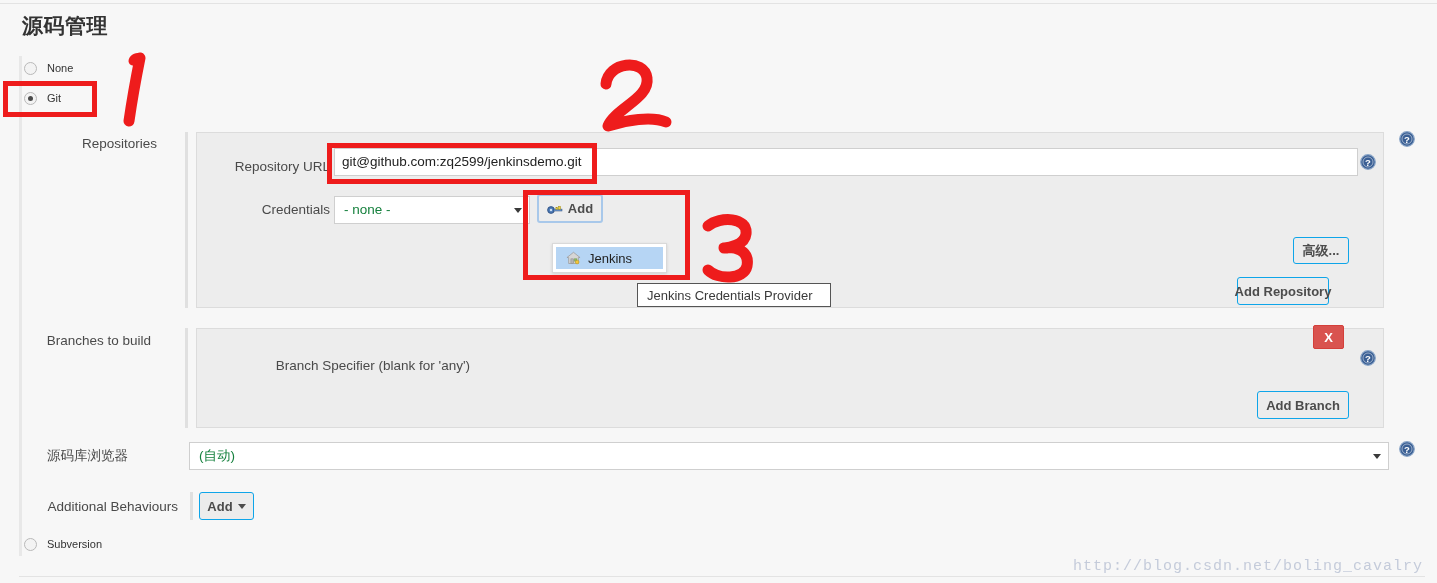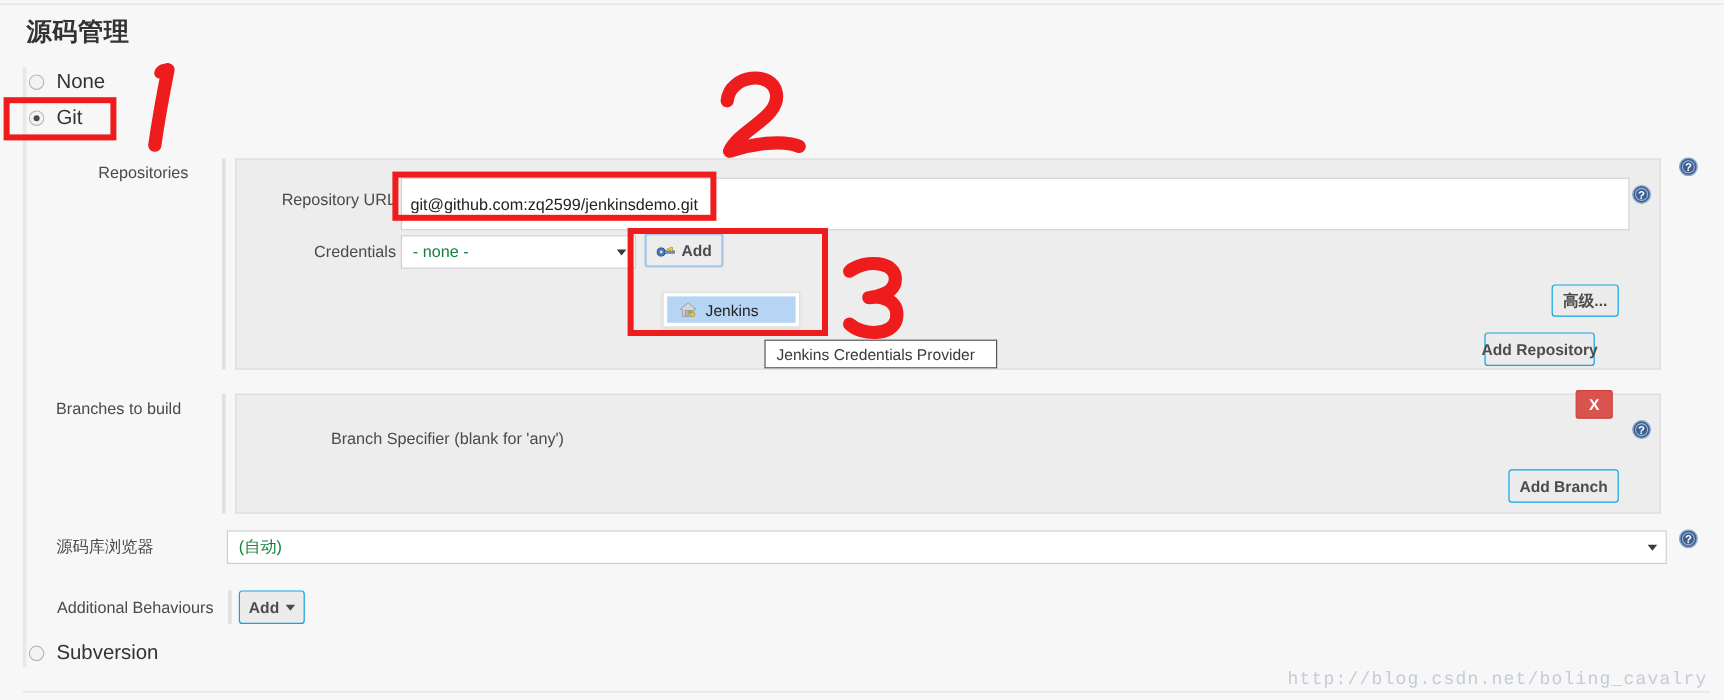--- a/index.html
+++ b/index.html
@@ -74,21 +74,21 @@
   .radio.checked::after {
     content: "";
     position: absolute;
     left: 3px; top: 3px;
     width: 5px; height: 5px;
     border-radius: 50%;
     background: #4b4b4b;
   }
   .radio-label {
     margin-left: 10px;
-    font-size: 17px;
+    font-size: 11px;
     color: #333;
   }
 
   
   .row-label {
     position: absolute;
     font-size: 13.5px;
     color: #4a4a4a;
     text-align: right;
   }
@@ -116,21 +116,21 @@
 
   input.textfield {
     position: absolute;
     box-sizing: border-box;
     border: 1px solid #cfcfcf;
     background: #ffffff;
     font-family: "Liberation Sans", sans-serif;
     font-size: 13.5px;
     color: #222;
     padding: 0 7px;
-    height: 44px;
+    height: 28px;
     line-height: 28px;
     outline: none;
   }
 
   .select {
     position: absolute;
     box-sizing: border-box;
     border: 1px solid #cfcfcf;
     background: #ffffff;
     font-size: 13.5px;

